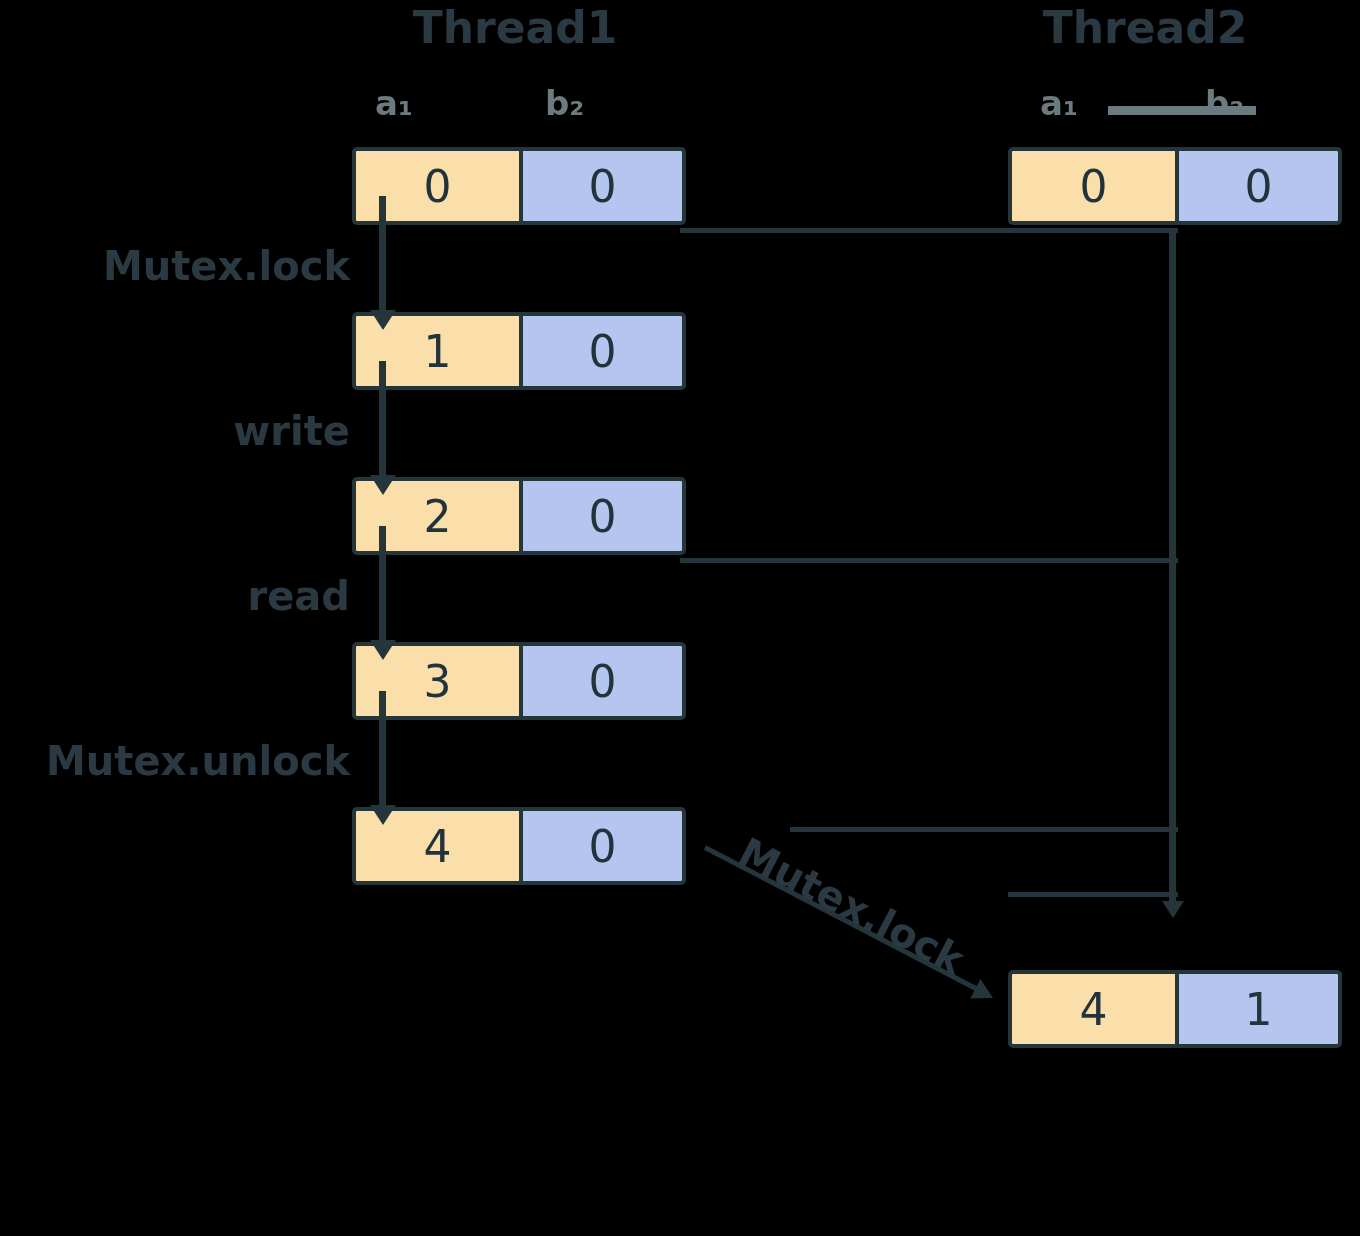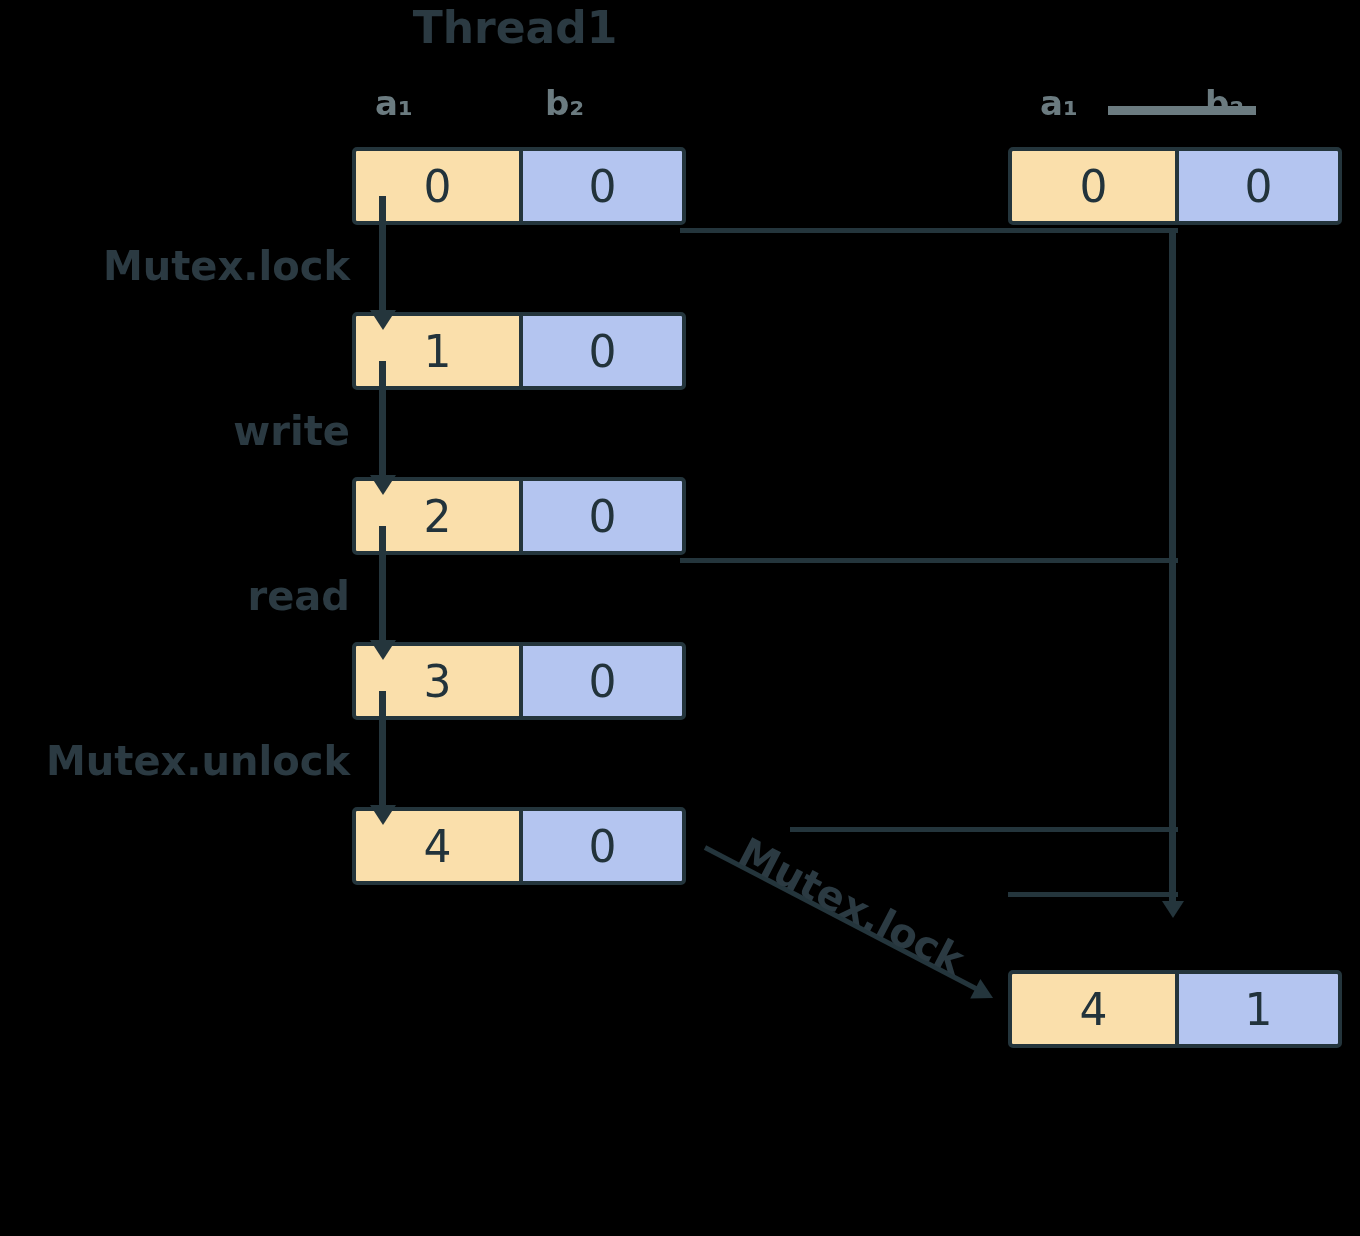--- a/index.html
+++ b/index.html
@@ -155,20 +155,21 @@
     transform-origin: 0 50%;
     transform: rotate(27.5deg);
   }
 </style>
 </head>
 <body>
 
 <div id="canvas">
 
   <div class="col-title" id="title-thread1">Thread1</div>
+  <div class="col-title" id="title-thread2">Thread2</div>
 
   <div class="var-label" id="var-t1-a">a₁</div>
   <div class="var-label" id="var-t1-b">b₂</div>
   <div class="var-label" id="var-t2-a">a₁</div>
   <div class="var-label" id="var-t2-b">b₂</div>
   <div id="var-link"></div>
 
   <div class="state-box" style="left:352px; top:147px;">
     <div class="cell a">0</div>
     <div class="cell b">0</div>

